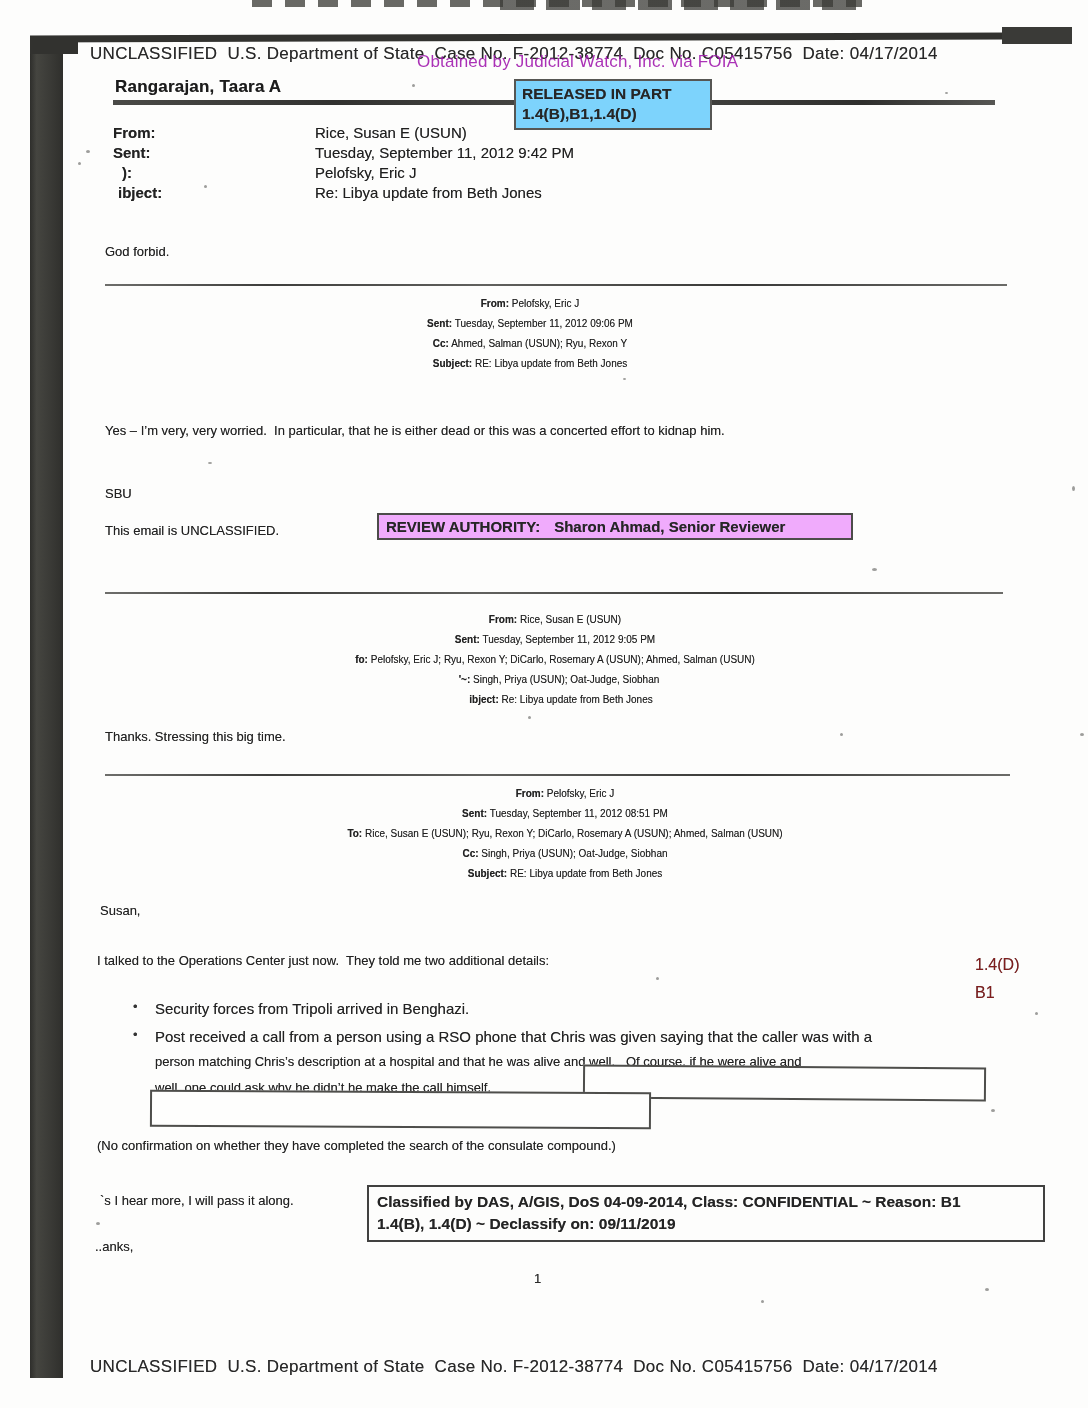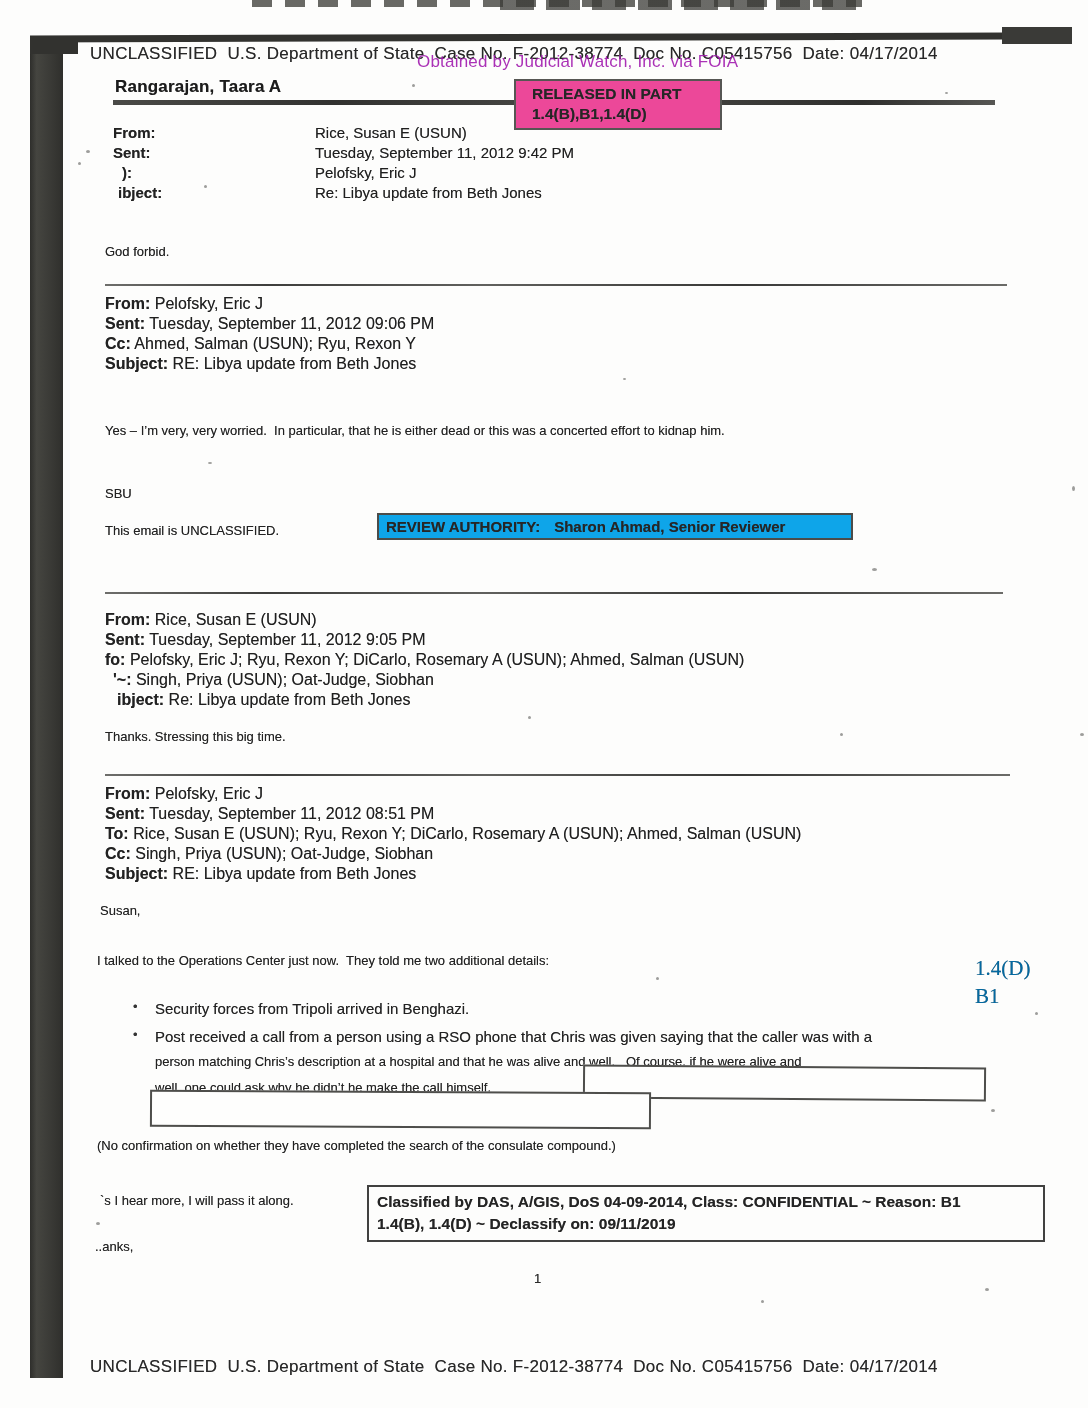--- a/index.html
+++ b/index.html
@@ -31,33 +31,33 @@
   .left-bar-cap{left:30px;top:40px;width:48px;height:14px;background:#32322f;}
   
   .banner{font-size:17px;letter-spacing:.3px;color:#282828;}
   .watermark{font-size:17px;color:#a21caf;opacity:.9;letter-spacing:.2px;}
   .recipient{font-size:17px;font-weight:bold;color:#1c1c1c;letter-spacing:.2px;}
   .thick-rule{left:113px;top:100px;width:882px;height:5px;
     background:linear-gradient(90deg,#4a4a47,#323230 25%,#4b4b48 55%,#2f2f2d 85%,#565653);}
   .sep{height:2px;background:linear-gradient(90deg,#6e6e6b,#3e3e3c 18%,#61615e 42%,#393937 70%,#6b6b68);}
   
   .released-box{left:514px;top:79px;width:182px;border:2px solid #59595 6;border:2px solid #565653;
-    background:#ec4899;padding:3px 6px 4px 16px;}
+    background:#7dd3fc;padding:3px 6px 4px 6px;}
   .released-box div{font-size:15.5px;font-weight:bold;line-height:20px;color:#262626;}
-  .review-box{left:377px;top:513px;width:465px;border:2px solid #4c4c49;background:#0ea5e9;
+  .review-box{left:377px;top:513px;width:465px;border:2px solid #4c4c49;background:#f0abfc;
     padding:3px 0 3px 7px;font-size:15px;font-weight:bold;color:#262626;}
   .review-box .rv-value{margin-left:14px;}
   .classified-box{left:367px;top:1185px;width:660px;border:2px solid #414140;background:#fdfdfc;
     padding:4px 6px 5px 8px;}
   .classified-box div{font-size:15.5px;font-weight:bold;line-height:22px;color:#242424;}
-  .margin-code{font-size:21px;color:#0369a1;font-family:Liberation Serif, serif;}
+  .margin-code{font-size:16px;color:#7f1d1d;}
   
   .hdr1-row{display:flex;font-size:15px;line-height:20px;}
   .hdr1-row .lbl{width:202px;font-weight:bold;color:#222;}
-  .mline{font-size:16px;line-height:20px;}
+  .mline{font-size:10px;line-height:20px;text-align:center;}
   .mline .lbl{font-weight:bold;color:#222;}
   .bodytext{font-size:13px;color:#222;}
   .bullet-row{font-size:15px;color:#222;padding-left:22px;}
   .bullet-row::before{content:"\2022";position:absolute;left:0;top:-1px;font-size:13px;color:#333;}
   .redaction{border:2px solid #4e4e4b;background:#fefefd;}
   .pagenum{font-size:13px;color:#2a2a2a;}
   .speck{background:#6a6a67;border-radius:50%;opacity:.65;}
 </style>
 </head>
 <body>

